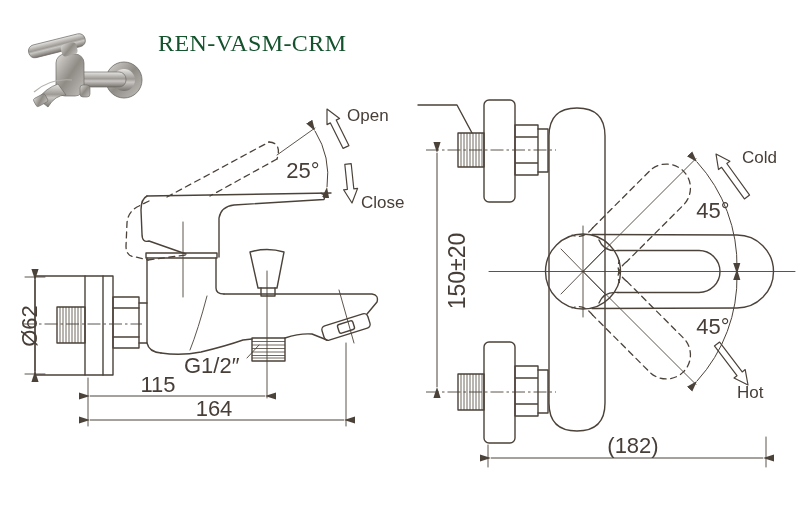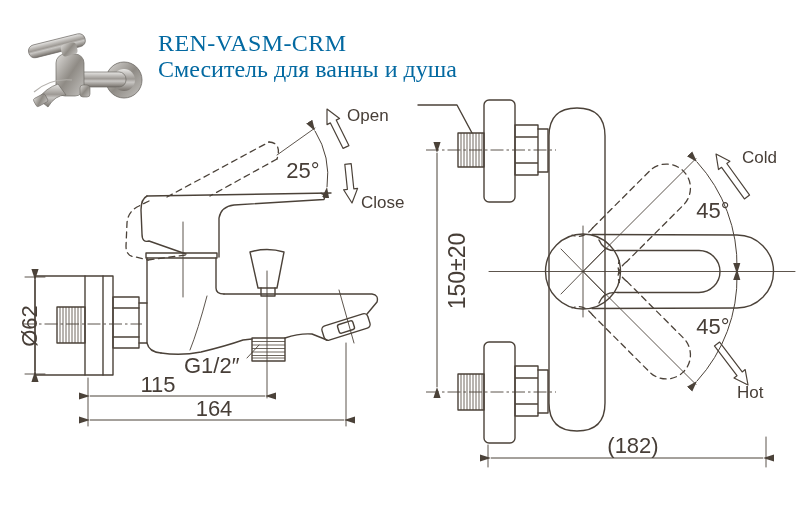--- a/index.html
+++ b/index.html
@@ -1,18 +1,18 @@
 <!DOCTYPE html>
 <html><head>
 <meta charset="utf-8">
 <style>
   html,body{margin:0;padding:0;background:#ffffff;}
   .page{position:relative;width:800px;height:509px;background:#ffffff;overflow:hidden;
         font-family:"Liberation Sans",sans-serif;}
-  .title-block{position:absolute;left:158px;top:31px;color:#0369a1;}
+  .title-block{position:absolute;left:158px;top:31px;color:#14532d;}
   .title-block .model{font-family:"Liberation Serif",serif;font-size:24px;line-height:25px;letter-spacing:.4px;}
   .title-block .subtitle{font-family:"Liberation Serif",serif;font-size:24px;line-height:26px;}
   .photo{position:absolute;left:20px;top:22px;}
   svg.drawing{position:absolute;left:0;top:0;}
   .ln    {stroke:#4b4239;stroke-width:1.4;fill:none;stroke-linecap:round;stroke-linejoin:round;}
   .thin  {stroke:#4b4239;stroke-width:0.9;fill:none;stroke-linecap:round;}
   .dash  {stroke:#4b4239;stroke-width:1.3;fill:none;stroke-dasharray:6 4.5;stroke-linecap:round;}
   .cline {stroke:#4b4239;stroke-width:0.9;fill:none;stroke-dasharray:13 3 2.5 3;}
   .dim   {stroke:#4b4239;stroke-width:1;fill:none;}
   .hatch {stroke:#4b4239;stroke-width:0.8;fill:none;}
@@ -52,21 +52,20 @@
       </g>
       <path d="M38,62 Q26,66 18,77 L28,85 Q35,73 46,73 Z" fill="url(#chrome1)" stroke="#6f6b66" stroke-width="0.7"></path>
       <rect x="14" y="74" width="13" height="9" rx="2" transform="rotate(-28 20 78)" fill="url(#chrome2)" stroke="#6f6b66" stroke-width="0.6"></rect>
       <rect x="60" y="63" width="10" height="12" rx="3" fill="url(#chrome2)" stroke="#6f6b66" stroke-width="0.6"></rect>
       <path d="M14,70 Q30,56 52,58" fill="none" stroke="#b3b0ac" stroke-width="1.2"></path>
     </g>
   </svg>
 
   <div class="title-block">
     <div class="model">REN-VASM-CRM</div>
-    <div class="subtitle">Смеситель для ванны и душа</div>
   </div>
 
   <svg class="drawing" width="800" height="509" viewBox="0 0 800 509">
     <defs>
       <marker id="dimArr" viewBox="0 0 12 10" refX="1" refY="5" markerWidth="12" markerHeight="10" markerUnits="userSpaceOnUse" orient="auto-start-reverse">
         <path d="M1,5 L12,1.4 L12,8.6 Z" fill="#4b4239"></path>
       </marker>
     </defs>
 
     <g>

